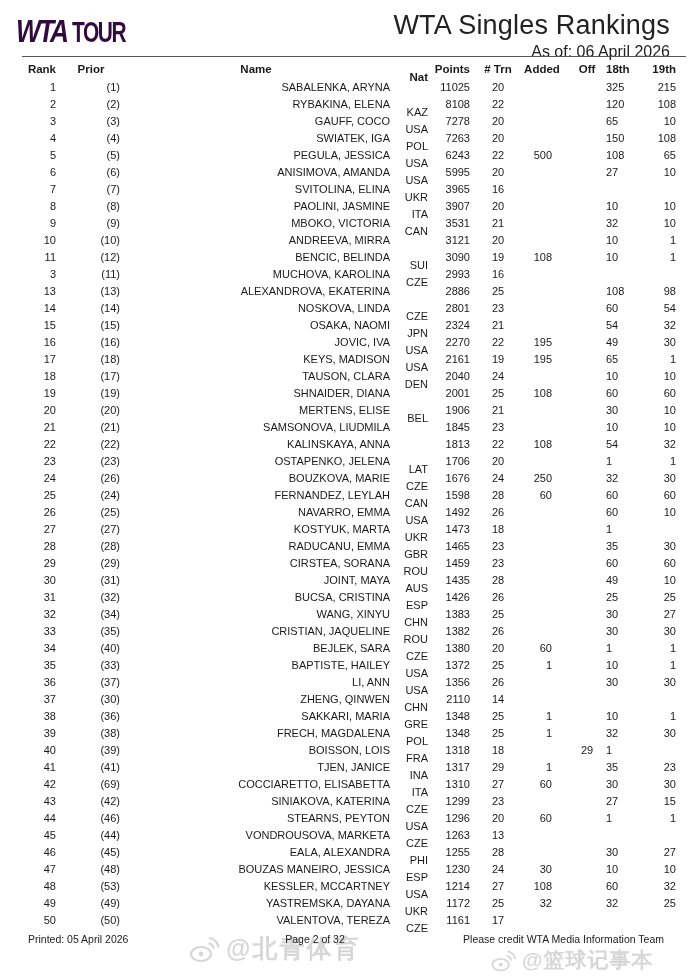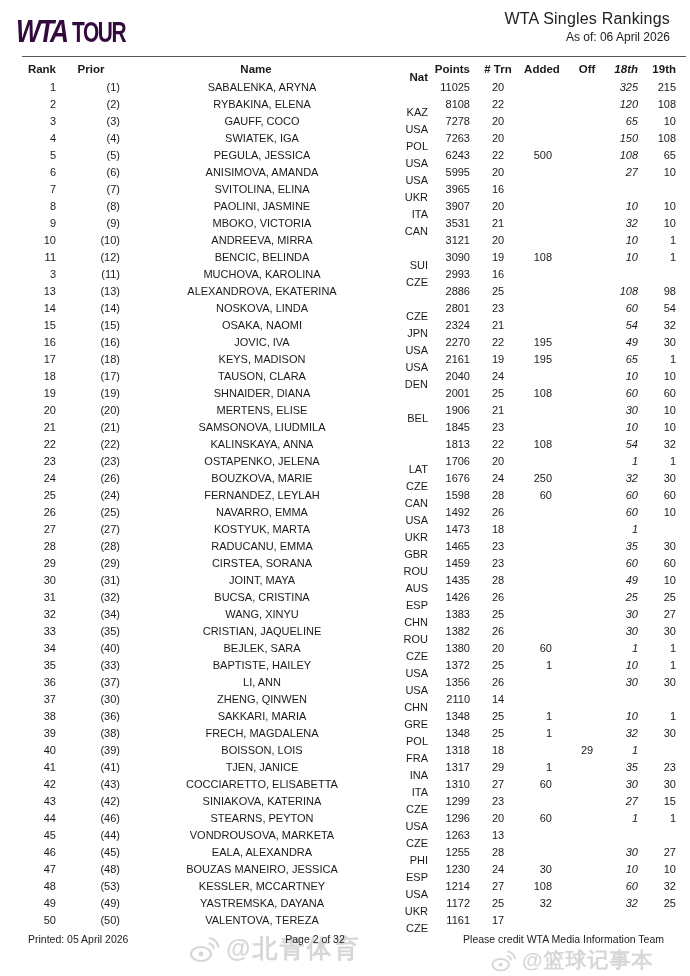--- a/index.html
+++ b/index.html
@@ -15,41 +15,41 @@
   .logo { position:absolute; left:0; top:6px; display:flex; align-items:flex-end; gap:3px; }
   .logo-wta {
     font-style:italic; font-weight:bold; font-size:32px; line-height:30px;
     letter-spacing:-3px; transform:scaleX(.82); transform-origin:left bottom;
   }
   .logo-tour {
     font-weight:bold; font-size:29px; line-height:28px; letter-spacing:-2px;
     transform:scaleX(.72); transform-origin:left bottom; margin-left:-8px;
   }
   .titles { position:absolute; right:4px; top:0; text-align:right; }
-  .title { font-size:16px; letter-spacing:.2px; color:#222; }
-  .asof  { font-size:12px; margin-top:2px; color:#222; }
+  .title { font-size:27px; letter-spacing:.2px; color:#222; }
+  .asof  { font-size:16px; margin-top:2px; color:#222; }
   .rule  { position:absolute; top:56px; left:22px; width:664px; height:1px; background:#555; }
 
   
   .tbl { position:absolute; top:60px; left:2px; width:686px; }
   .trow {
     display:grid; height:17px; align-items:center; font-size:11px;
     grid-template-columns:58px 62px 268px 38px 48px 44px 48px 38px 42px 40px;
   }
   .thead .trow { height:18px; font-weight:bold; font-size:11.5px; }
   .c { white-space:nowrap; overflow:hidden; }
   .c0 { text-align:right;  padding-right:4px; }
   .c1 { text-align:right;  padding-right:2px; }
-  .c2 { text-align:center;   padding-left:12px; }
+  .c2 { text-align:right;   padding-left:12px; }
   .c3 { text-align:right;   padding-left:3px;margin-top:16px; }
   .c4 { text-align:right;  padding-right:6px; }
   .c5 { text-align:center; }
   .c6 { text-align:right;  padding-right:16px; }
   .c7 { text-align:center; }
-  .c8 { text-align:right;  padding-right:10px;font-style:italic; }
+  .c8 {  padding-right:10px; }
   .c9 { text-align:right;  padding-right:12px; }
   .thead .c1 { text-align:center; padding-right:0; }
   .thead .c2 { text-align:center; padding-left:0; }
   .thead .c6 { text-align:center; padding-right:4px; }
 
   
   .ftr {
     position:absolute; left:28px; right:26px; top:933px;
     display:flex; justify-content:space-between; font-size:10.5px; color:#222;
     z-index:2;
@@ -582,21 +582,21 @@
           <div class="c c3">INA</div>
           <div class="c c4">1317</div>
           <div class="c c5">29</div>
           <div class="c c6">1</div>
           <div class="c c7"></div>
           <div class="c c8">35</div>
           <div class="c c9">23</div>
         </div>
         <div class="trow">
           <div class="c c0">42</div>
-          <div class="c c1">(43)</div>
+          <div class="c c1">(69)</div>
           <div class="c c2">COCCIARETTO, ELISABETTA</div>
           <div class="c c3">ITA</div>
           <div class="c c4">1310</div>
           <div class="c c5">27</div>
           <div class="c c6">60</div>
           <div class="c c7"></div>
           <div class="c c8">30</div>
           <div class="c c9">30</div>
         </div>
         <div class="trow">

